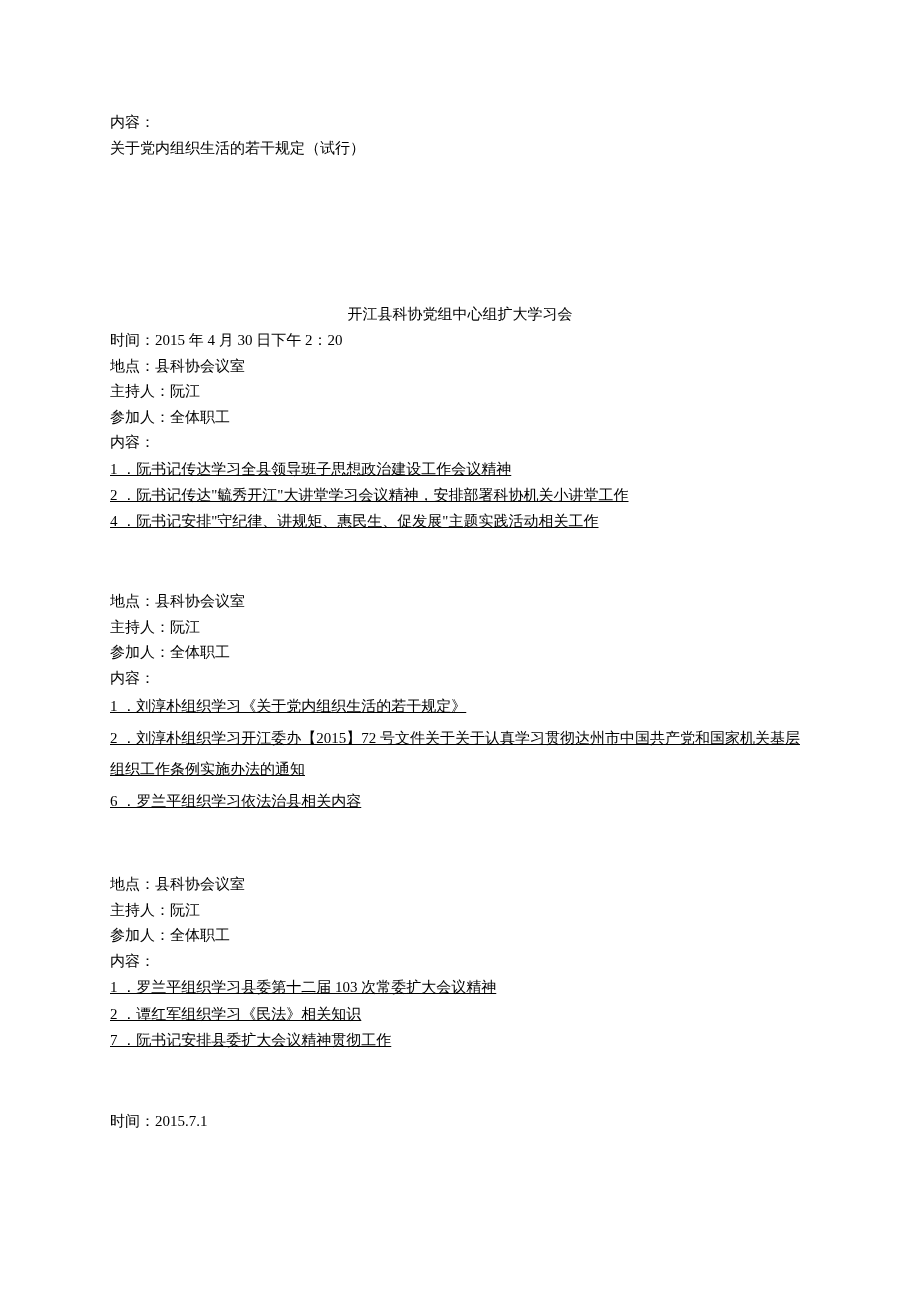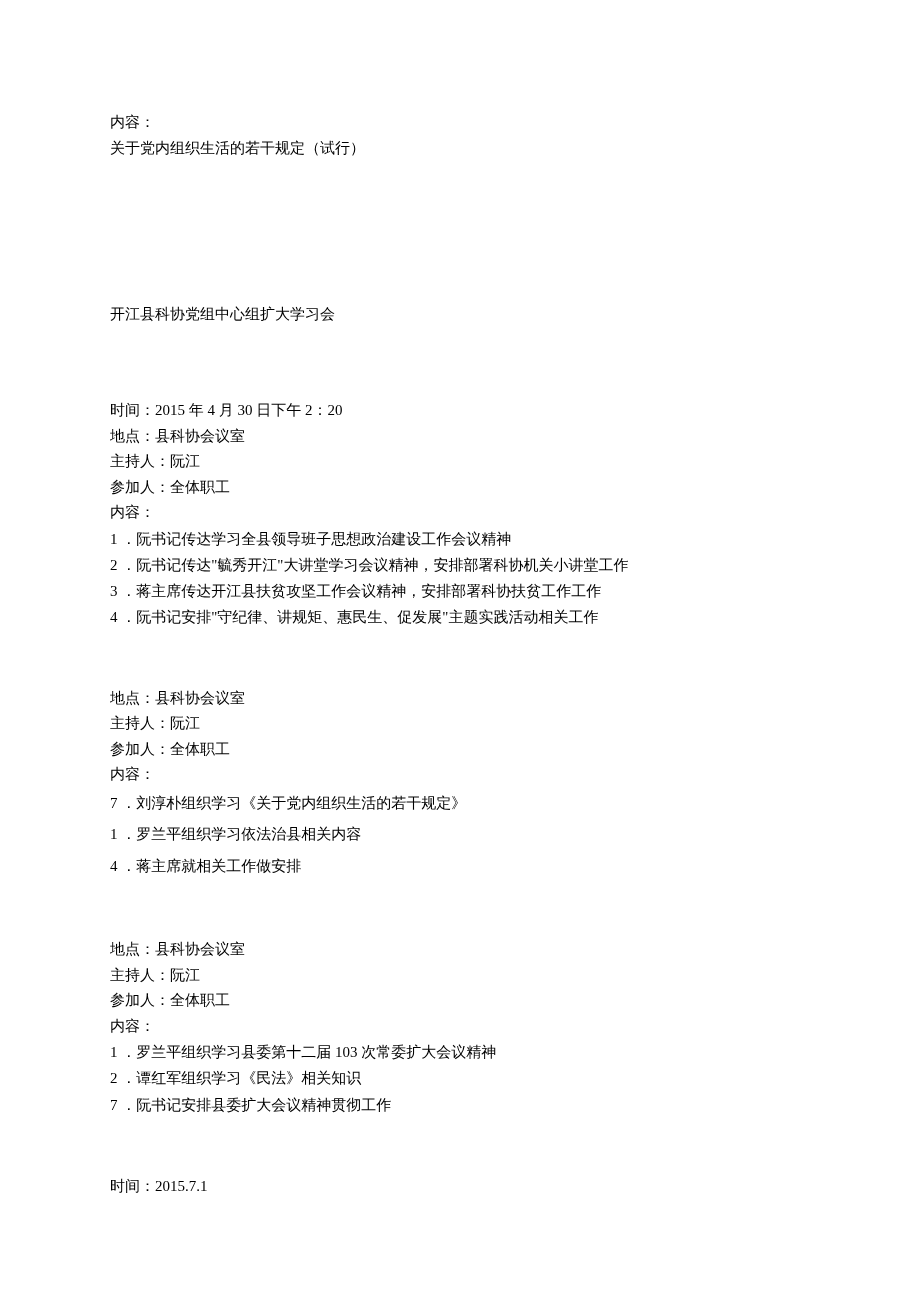--- a/index.html
+++ b/index.html
@@ -14,35 +14,35 @@
       font-family: "SimSun", "Microsoft YaHei", serif;
       font-size: 15px;
       line-height: 1.8;
       color: #000000;
       padding: 110px 110px 0 110px;
     }
     .intro-section {
       margin-bottom: 140px;
     }
     .title-section {
-      text-align: left;
-      margin-bottom: 70px;
+      text-align: center;
     }
     .title {
       font-size: 15px;
       font-weight: normal;
     }
     .meeting-block {
       margin-bottom: 55px;
     }
     .meta-line {
       line-height: 1.7;
     }
     .content-list {
       list-style: none;
+      text-decoration: underline;
     }
     .content-list li {
       line-height: 1.75;
     }
     .meeting-block-3 .content-list li {
       line-height: 2.1;
     }
     .final-line {
       margin-top: 55px;
     }
@@ -61,34 +61,33 @@
 
 <div class="meeting-block">
   <div class="meta-line"><span>时间：</span><span>2015 年 4 月 30 日下午 2：20</span></div>
   <div class="meta-line"><span>地点：</span><span>县科协会议室</span></div>
   <div class="meta-line"><span>主持人：</span><span>阮江</span></div>
   <div class="meta-line"><span>参加人：</span><span>全体职工</span></div>
   <div class="meta-line">内容：</div>
   <ul class="content-list">
     <li>1 ．阮书记传达学习全县领导班子思想政治建设工作会议精神</li>
     <li>2 ．阮书记传达"毓秀开江"大讲堂学习会议精神，安排部署科协机关小讲堂工作</li>
-    <li>3 ．蒋主席传达开江县扶贫攻坚工作会议精神，安排部署科协扶贫工作工作</li>
     <li>4 ．阮书记安排"守纪律、讲规矩、惠民生、促发展"主题实践活动相关工作</li>
   </ul>
 </div>
 
 <div class="meeting-block meeting-block-3">
   <div class="meta-line"><span>地点：</span><span>县科协会议室</span></div>
   <div class="meta-line"><span>主持人：</span><span>阮江</span></div>
   <div class="meta-line"><span>参加人：</span><span>全体职工</span></div>
   <div class="meta-line">内容：</div>
   <ul class="content-list">
-    <li>7 ．刘淳朴组织学习《关于党内组织生活的若干规定》</li>
-    <li>1 ．罗兰平组织学习依法治县相关内容</li>
-    <li>4 ．蒋主席就相关工作做安排</li>
+    <li>1 ．刘淳朴组织学习《关于党内组织生活的若干规定》</li>
+    <li>2 ．刘淳朴组织学习开江委办【2015】72 号文件关于关于认真学习贯彻达州市中国共产党和国家机关基层组织工作条例实施办法的通知</li>
+    <li>6 ．罗兰平组织学习依法治县相关内容</li>
   </ul>
 </div>
 
 <div class="meeting-block">
   <div class="meta-line"><span>地点：</span><span>县科协会议室</span></div>
   <div class="meta-line"><span>主持人：</span><span>阮江</span></div>
   <div class="meta-line"><span>参加人：</span><span>全体职工</span></div>
   <div class="meta-line">内容：</div>
   <ul class="content-list">
     <li>1 ．罗兰平组织学习县委第十二届 103 次常委扩大会议精神</li>

